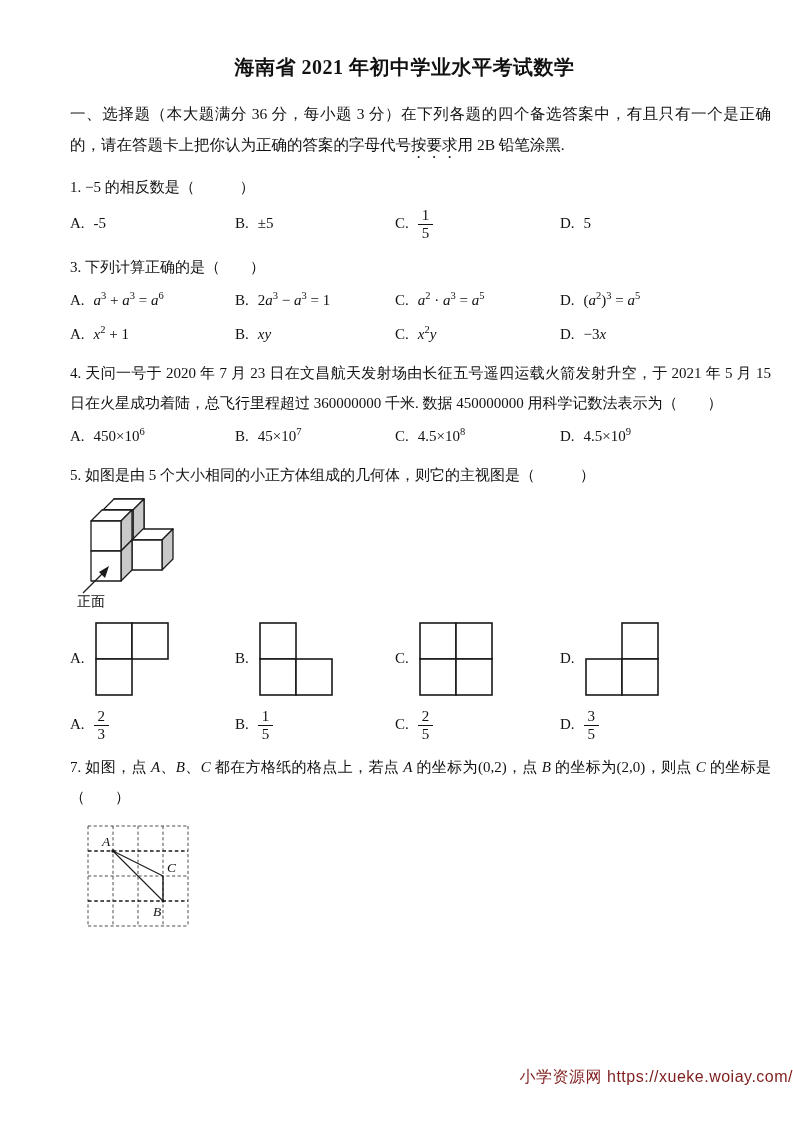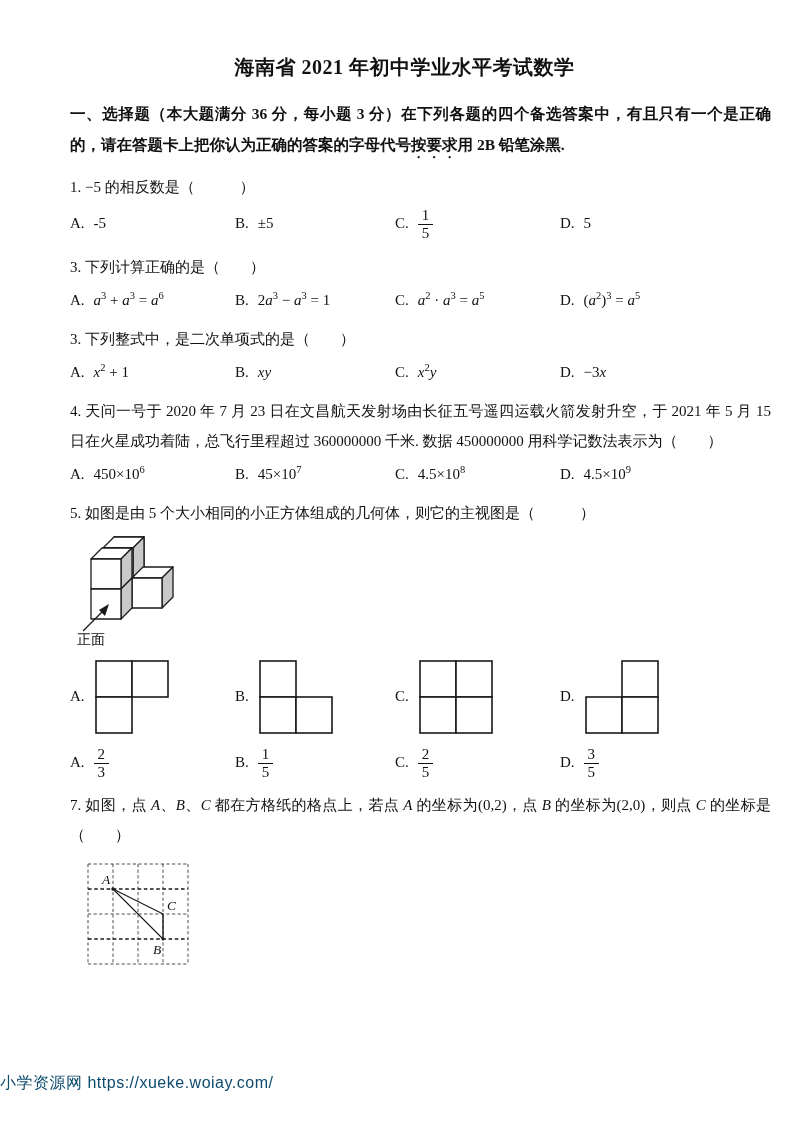--- a/index.html
+++ b/index.html
@@ -18,21 +18,21 @@
   .title{
     margin:0 -38px 16px -70px;
     text-align:center;
     font-size:20px;
     font-weight:bold;
     line-height:30px;
     letter-spacing:0.5px;
   }
   .intro{
     margin:0 0 4px 0;
-    font-weight:bold;
+    font-weight:normal;
     font-size:15.5px;
     line-height:31px;
     text-align:justify;
   }
   .emph{
     text-emphasis:filled dot #111;
     text-emphasis-position:under left;
     -webkit-text-emphasis:filled dot #111;
     -webkit-text-emphasis-position:under;
   }
@@ -76,23 +76,23 @@
   .fig-label{font-size:14px;fill:#111;font-family:"Liberation Serif","DejaVu Serif",serif;}
   .grid-dash{stroke:#3a3a3a;stroke-width:0.9;stroke-dasharray:3.2 2.4;fill:none;}
   .grid-dash-bold{stroke:#1a1a1a;stroke-width:1.7;stroke-dasharray:3.6 2.6;fill:none;}
   .seg{stroke:#1a1a1a;stroke-width:1.1;fill:none;}
   .seg-v{stroke:#1a1a1a;stroke-width:1.4;fill:none;}
   .pt{fill:#1a1a1a;}
   .pt-label{font-family:"Liberation Serif","DejaVu Serif",serif;font-style:italic;font-size:13.5px;fill:#111;}
   .footer{
     position:absolute;
     left:0;right:0;
-    bottom:28px;
-    text-align:left;
-    color:#0c4a6e;
+    bottom:34px;
+    text-align:right;
+    color:#7f1d1d;
     font-size:16px;
     font-family:"Liberation Sans","DejaVu Sans",sans-serif;
     letter-spacing:0.5px;
   }
 </style>
 </head>
 <body>
 
 <div class="page">
 
@@ -139,21 +139,20 @@
         <span class="opt-label">C.</span>
         <span class="math"><i>a</i><sup>2</sup> · <i>a</i><sup>3</sup> = <i>a</i><sup>5</sup></span>
       </span>
     <span class="opt">
         <span class="opt-label">D.</span>
         <span class="math">(<i>a</i><sup>2</sup>)<sup>3</sup> = <i>a</i><sup>5</sup></span>
       </span>
   </div>
 
   
-  <p class="stem">3. 下列整式中，是二次单项式的是（　　）</p>
   <div class="opts">
     <span class="opt">
         <span class="opt-label">A.</span>
         <span class="math"><i>x</i><sup>2</sup> + 1</span>
       </span>
     <span class="opt">
         <span class="opt-label">B.</span>
         <span class="math"><i>x</i><i>y</i></span>
       </span>
     <span class="opt">

